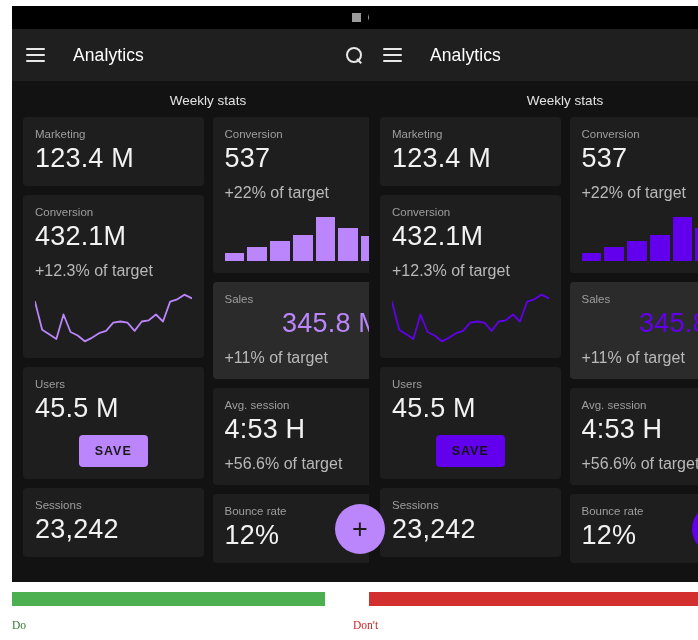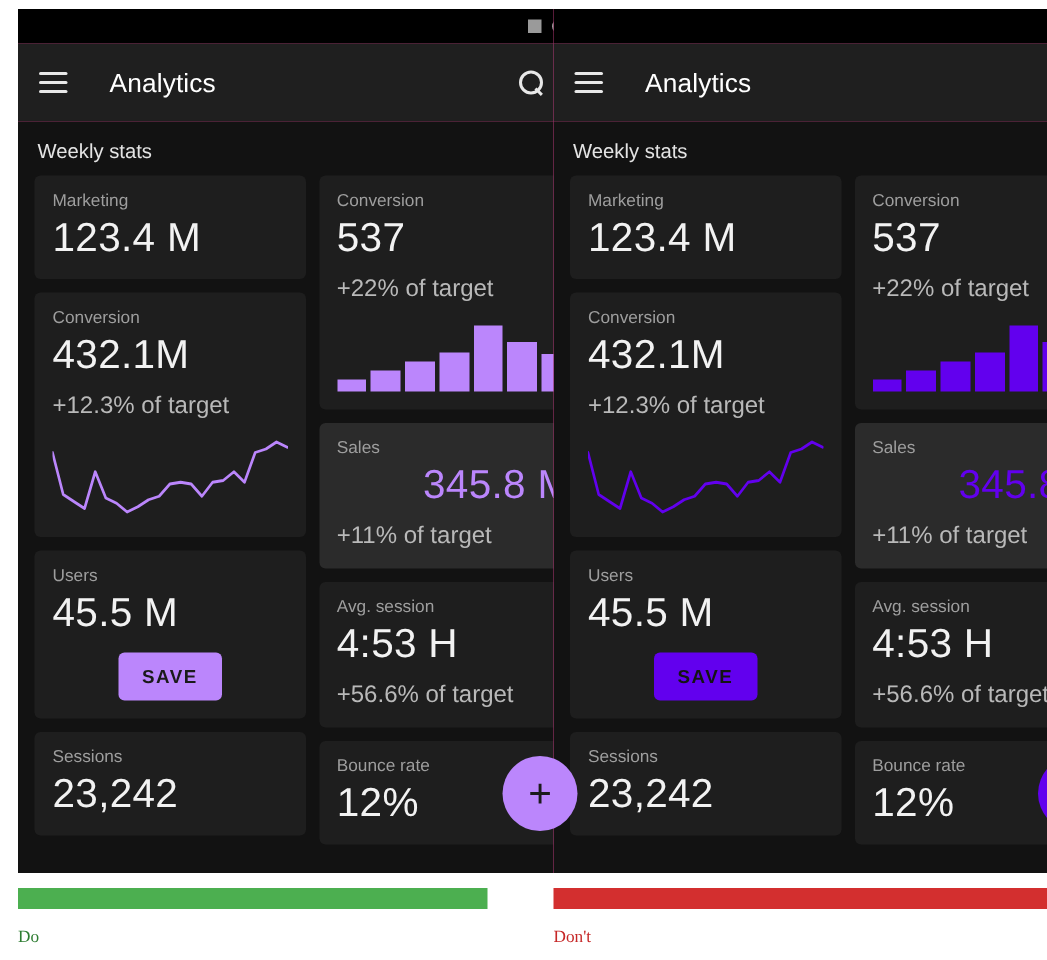--- a/index.html
+++ b/index.html
@@ -11,21 +11,21 @@
   }
   .page { position: relative; width: 698px; height: 640px; display: flex; }
 
   .panel { position: relative; width: 349px; height: 640px; }
 
   
   .phone {
     position: absolute;
     left: 12px; top: 6px;
     width: 392px; height: 576px;
-    background: #ec4899;
+    background: #fef9c3;
     overflow: hidden;
   }
   .panel.right .phone { left: 20px; }
 
   
   .statusbar {
     height: 23px; background: #000000;
     display: flex; align-items: center; justify-content: flex-end;
     padding-right: 10px; gap: 7px;
   }
@@ -61,21 +61,21 @@
     content: ""; position: absolute; left: 11px; top: 11px;
     width: 6px; height: 2px; background: #e8e8e8;
     transform: rotate(45deg); transform-origin: left center;
   }
   .ic-dots { display: flex; flex-direction: column; gap: 3px; cursor: pointer; padding: 2px; }
   .ic-dots i { display: block; width: 3.5px; height: 3.5px; border-radius: 50%; background: #e8e8e8; }
 
   
   .content { position: relative; height: 501px; background: #121212; padding: 0 11px; }
   .section-title {
-    color: #e4e4e4; font-size: 13.5px; padding: 12px 2px 9px 2px;
+    color: #e4e4e4; font-size: 13.5px; padding: 12px 2px 9px 2px; text-align: center;
   }
   .cols { display: flex; gap: 9px; }
   .col { flex: 1; display: flex; flex-direction: column; gap: 9px; }
 
   .card {
     background: #1e1e1e; border-radius: 4px; padding: 11px 12px 12px 12px;
   }
   .card.elevated { background: #2b2b2b; }
   .card-label { color: #9e9e9e; font-size: 11.5px; margin-bottom: 3px; }
   .card-value { color: #f2f2f2; font-size: 27px; font-weight: 400; letter-spacing: .2px; }
@@ -112,21 +112,21 @@
   
   .bar {
     position: absolute; left: 12px; top: 592px;
     width: 313px; height: 14px;
   }
   .panel.right .bar { left: 20px; width: 329px; }
   .caption {
     position: absolute; left: 12px; top: 619px;
     font-size: 11.5px; font-family: Liberation Serif, serif;
   }
-  .panel.right .caption { left: 20px; }
+  .panel.right .caption { left: 4px; }
 </style>
 </head>
 <body>
 
 <div class="page">
 
   <div class="panel left" style="--accent: #BB86FC;">
     <div class="phone">
 
       <div class="statusbar">

